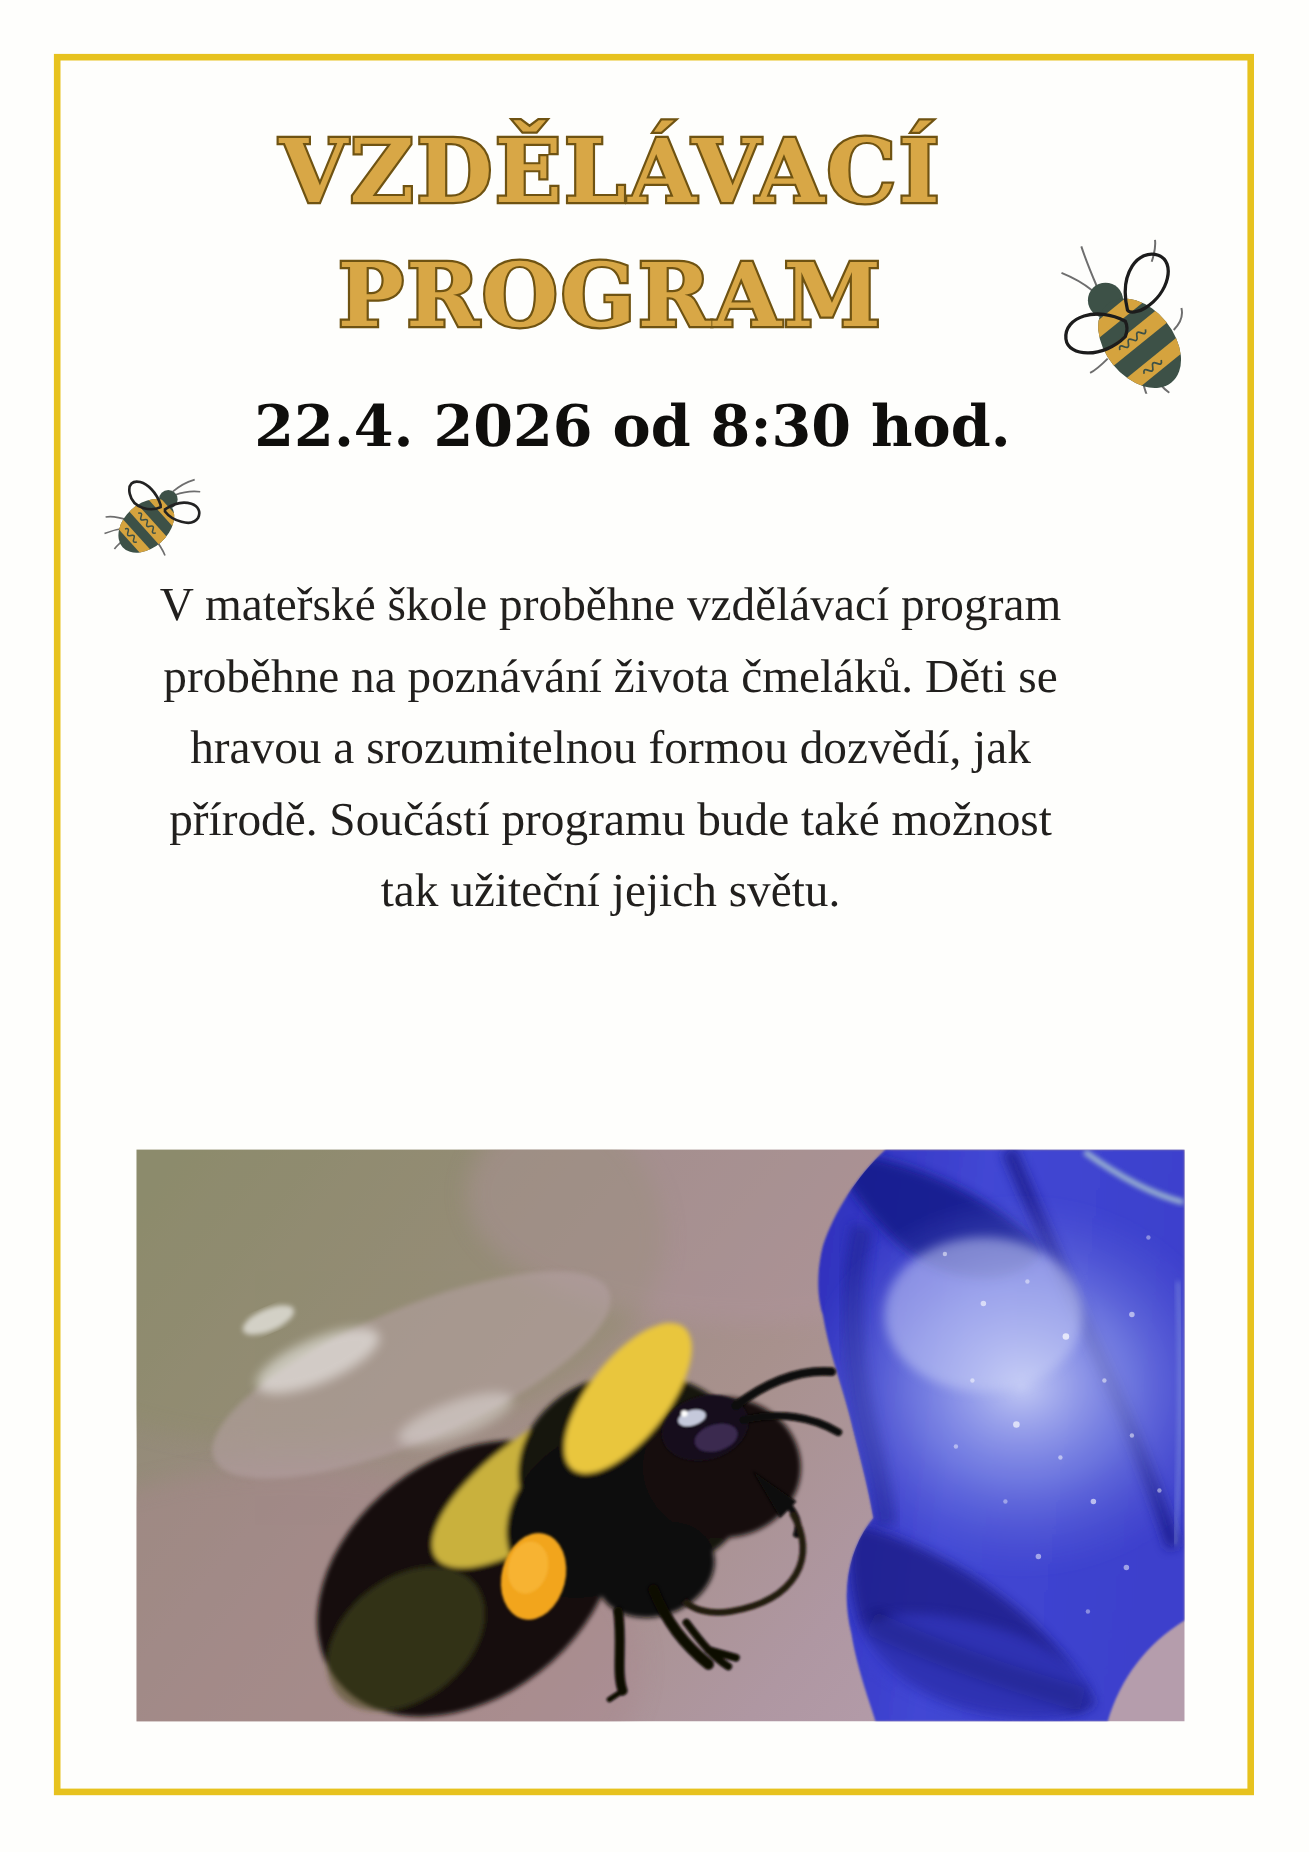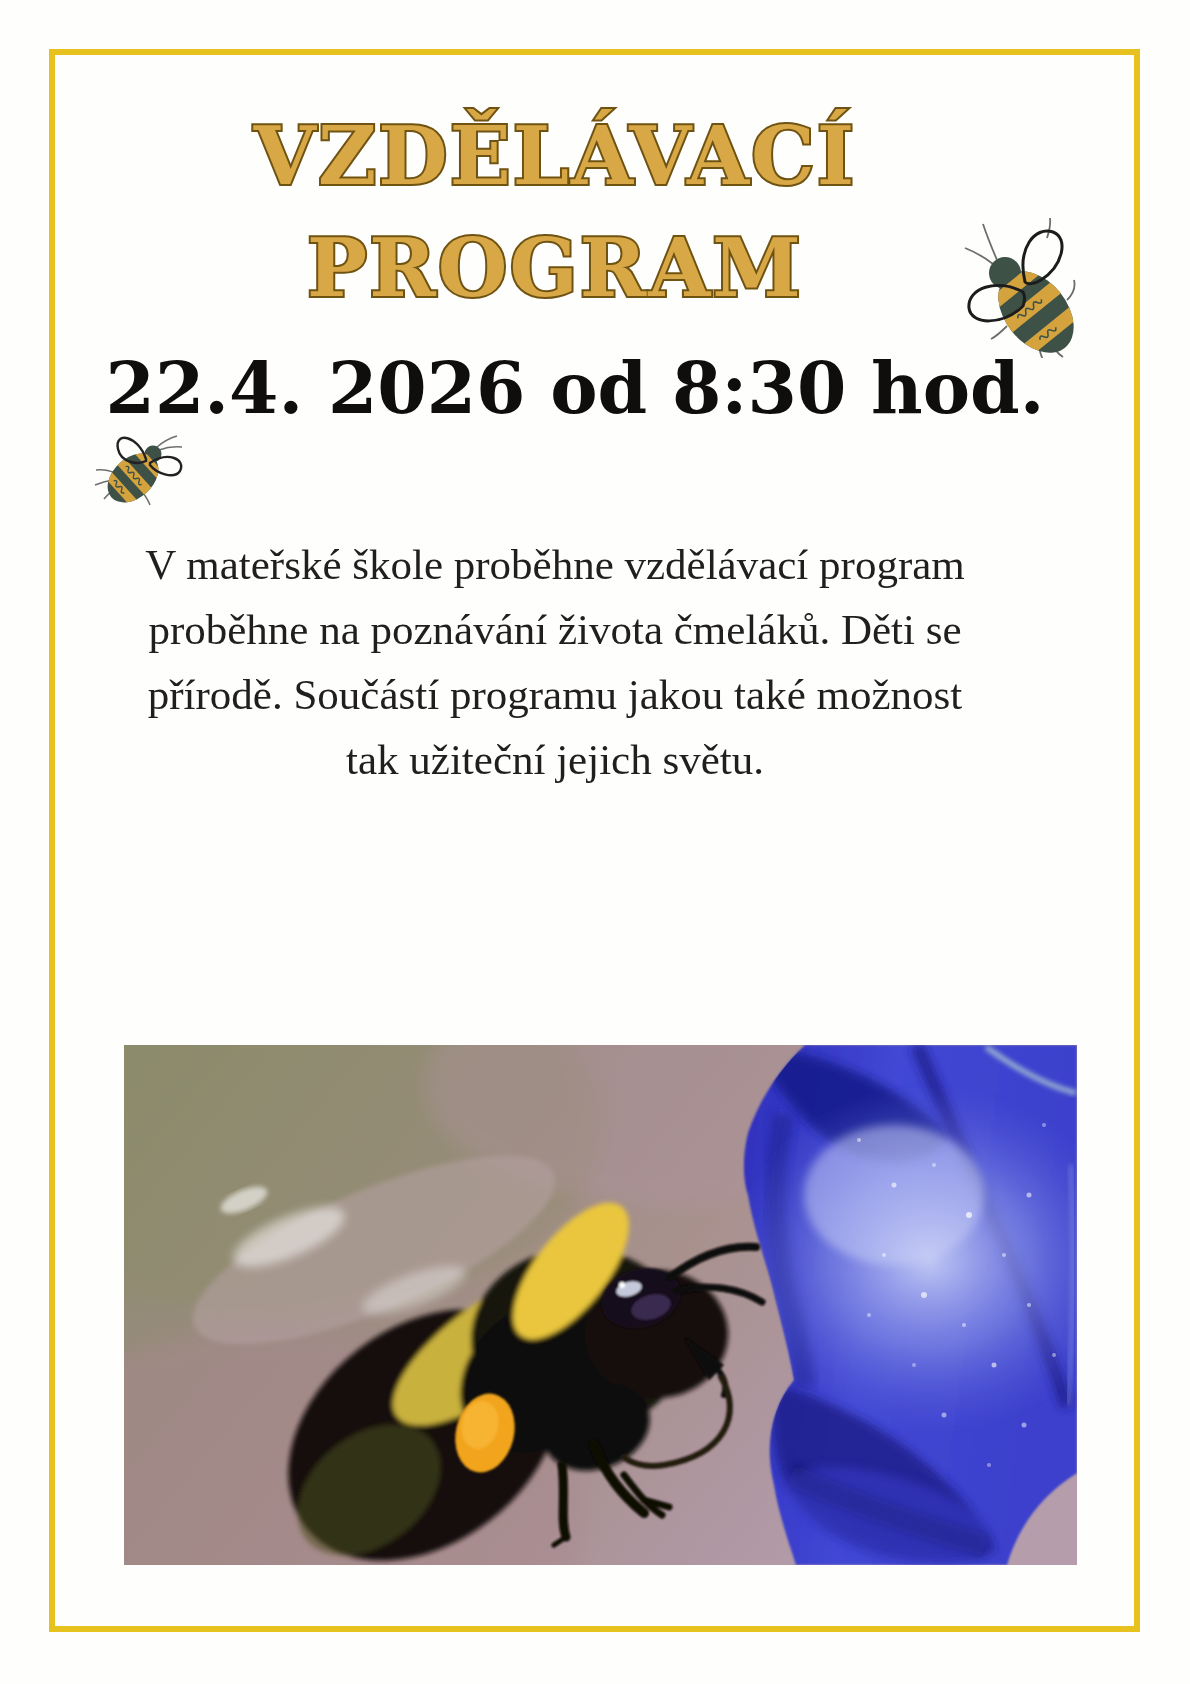--- a/index.html
+++ b/index.html
@@ -20,24 +20,24 @@
     font-size:80px; line-height:112px; letter-spacing:2px;
     color:#D8A746;
     -webkit-text-stroke:4px #6F5312;
     paint-order:stroke fill;
   }
   .title span { display:block; }
   .date {
     position:absolute; left:60px; top:346px; width:1030px;
     text-align:center;
     font-family:"DejaVu Serif", serif; font-weight:bold;
-    font-size:71px; line-height:84px; color:#0F0E0C;
+    font-size:52px; line-height:84px; color:#0F0E0C;
   }
   .body {
-    position:absolute; left:50px; top:532px; width:1010px;
+    position:absolute; left:50px; top:518px; width:1010px;
     text-align:center;
     font-family:"Liberation Serif", serif;
     font-size:43px; line-height:65px; color:#211F1D;
   }
   .body .line { white-space:nowrap; }
   .bee-big  { position:absolute; left:897px; top:208px; width:180px; height:150px; }
   .bee-small{ position:absolute; left:94px;  top:423px; width:100px; height:85px;  }
   .photo {
     position:absolute; left:124px; top:1045px; width:953px; height:520px; margin:0;
   }
@@ -118,21 +118,22 @@
     </g>
     <g stroke="#222222" stroke-width="2.4" fill="none">
       <path d="M 52,36 C 44,12 20,8 24,26 C 27,40 44,42 52,38 Z"></path>
       <path d="M 56,40 C 74,28 92,36 86,48 C 80,57 62,50 56,42 Z"></path>
     </g>
   </svg>
 
   <div class="body">
     <div class="line">V mateřské škole proběhne vzdělávací program</div>
     <div class="line">proběhne na poznávání života čmeláků. Děti se</div>
-    <div class="line">přírodě. Součástí programu jakou také možnost</div>
+    <div class="line">hravou a srozumitelnou formou dozvědí, jak</div>
+    <div class="line">přírodě. Součástí programu bude také možnost</div>
     <div class="line">tak užiteční jejich světu.</div>
   </div>
 
   <figure class="photo">
     <svg viewBox="0 0 953 520" preserveAspectRatio="none" xmlns="http://www.w3.org/2000/svg">
       <defs>
         <linearGradient id="pbg" x1="0" y1="0.1" x2="1" y2="0.55">
           <stop offset="0" stop-color="#8D8B70"></stop>
           <stop offset="0.32" stop-color="#9C8C82"></stop>
           <stop offset="0.6" stop-color="#A8918D"></stop>

